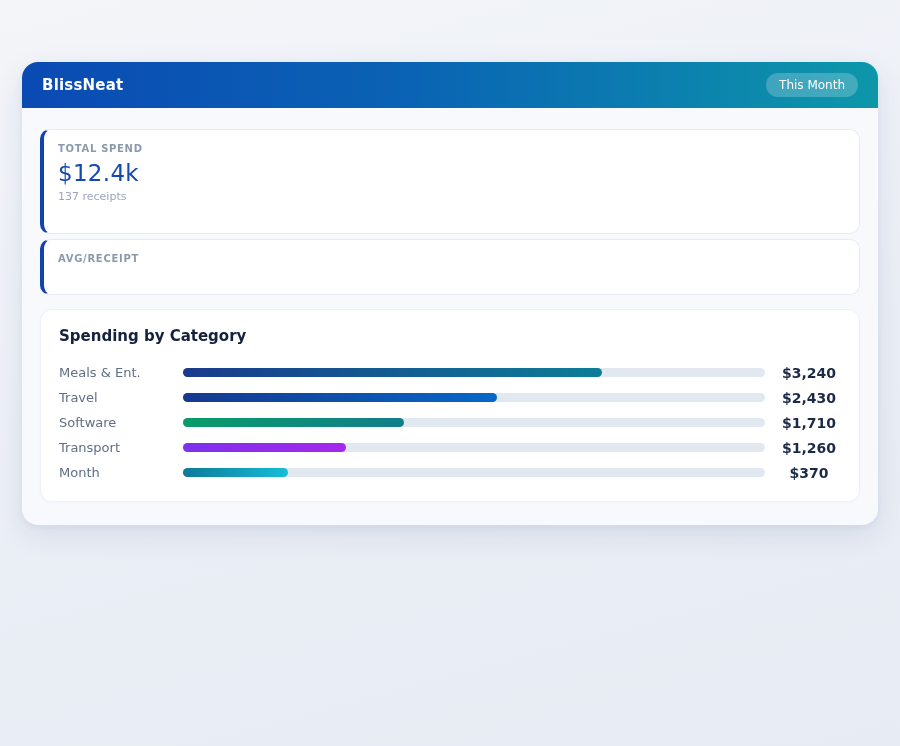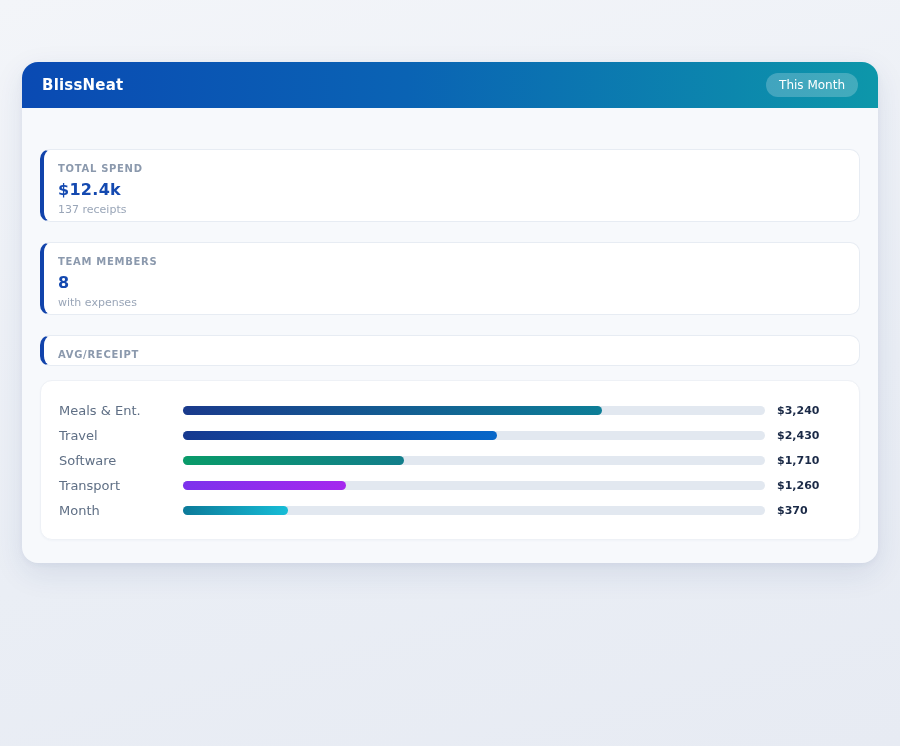--- a/index.html
+++ b/index.html
@@ -45,34 +45,33 @@
   }
   .content {
     padding: 21px 18px 23px 18px;
   }
   .stat-card {
     background: #ffffff;
     border: 1px solid #e7ecf3;
     border-left-width: 4px;
     border-left-style: solid;
     border-radius: 10px;
-    padding: 13px 16px 5px 14px;
+    padding: 13px 16px 30px 14px;
     margin-bottom: 5px;
-    margin-top: 20px;
   }
   .stat-label {
     font-size: 10px;
     font-weight: bold;
     letter-spacing: 0.7px;
     color: #8b99ad;
     text-transform: uppercase;
   }
   .stat-value {
-    font-size: 16px;
-    font-weight: bold;
+    font-size: 23px;
+    font-weight: normal;
     margin-top: 6px;
     letter-spacing: 0.3px;
   }
   .stat-sub {
     font-size: 11px;
     color: #9aa6b8;
     margin-top: 4px;
   }
   .stat-sub:empty { display: none; }
   .chart-card {
@@ -106,57 +105,53 @@
     border-radius: 5px;
     position: relative;
   }
   .bar-fill {
     position: absolute;
     left: 0; top: 0;
     height: 9px;
     border-radius: 5px;
   }
   .chart-row-value {
-    font-size: 11px;
+    font-size: 14px;
     font-weight: bold;
     color: #1b2a47;
-    text-align: left;
+    text-align: center;
   }
 </style>
 </head>
 <body>
 
 <div class="app-card">
 
   <div class="app-header">
     <div class="app-title">BlissNeat</div>
     <button class="period-badge">This Month</button>
   </div>
 
   <div class="content">
 
     <div class="stat-card" style="border-left-color: rgb(17, 67, 171);">
       <div class="stat-label">TOTAL SPEND</div>
       <div class="stat-value" style="color: rgb(20, 73, 176);">$12.4k</div>
       <div class="stat-sub">137 receipts</div>
     </div>
 
-    <div class="stat-card" style="border-left-color: rgb(17, 67, 171);">
-      <div class="stat-label">TEAM MEMBERS</div>
-      <div class="stat-value" style="color: rgb(20, 73, 176);">8</div>
-      <div class="stat-sub">with expenses</div>
-    </div>
 
     <div class="stat-card" style="border-left-color: rgb(17, 67, 171);">
       <div class="stat-label">AVG/RECEIPT</div>
 
     </div>
 
 
     <div class="chart-card">
+      <div class="chart-title">Spending by Category</div>
 
       <div class="chart-row">
         <div class="chart-row-label">Meals &amp; Ent.</div>
         <div class="bar-track">
             <div class="bar-fill" style="width: 72%; background: linear-gradient(90deg, rgb(26, 58, 140), rgb(13, 126, 151));"></div>
           </div>
         <div class="chart-row-value">$3,240</div>
       </div>
 
       <div class="chart-row">

